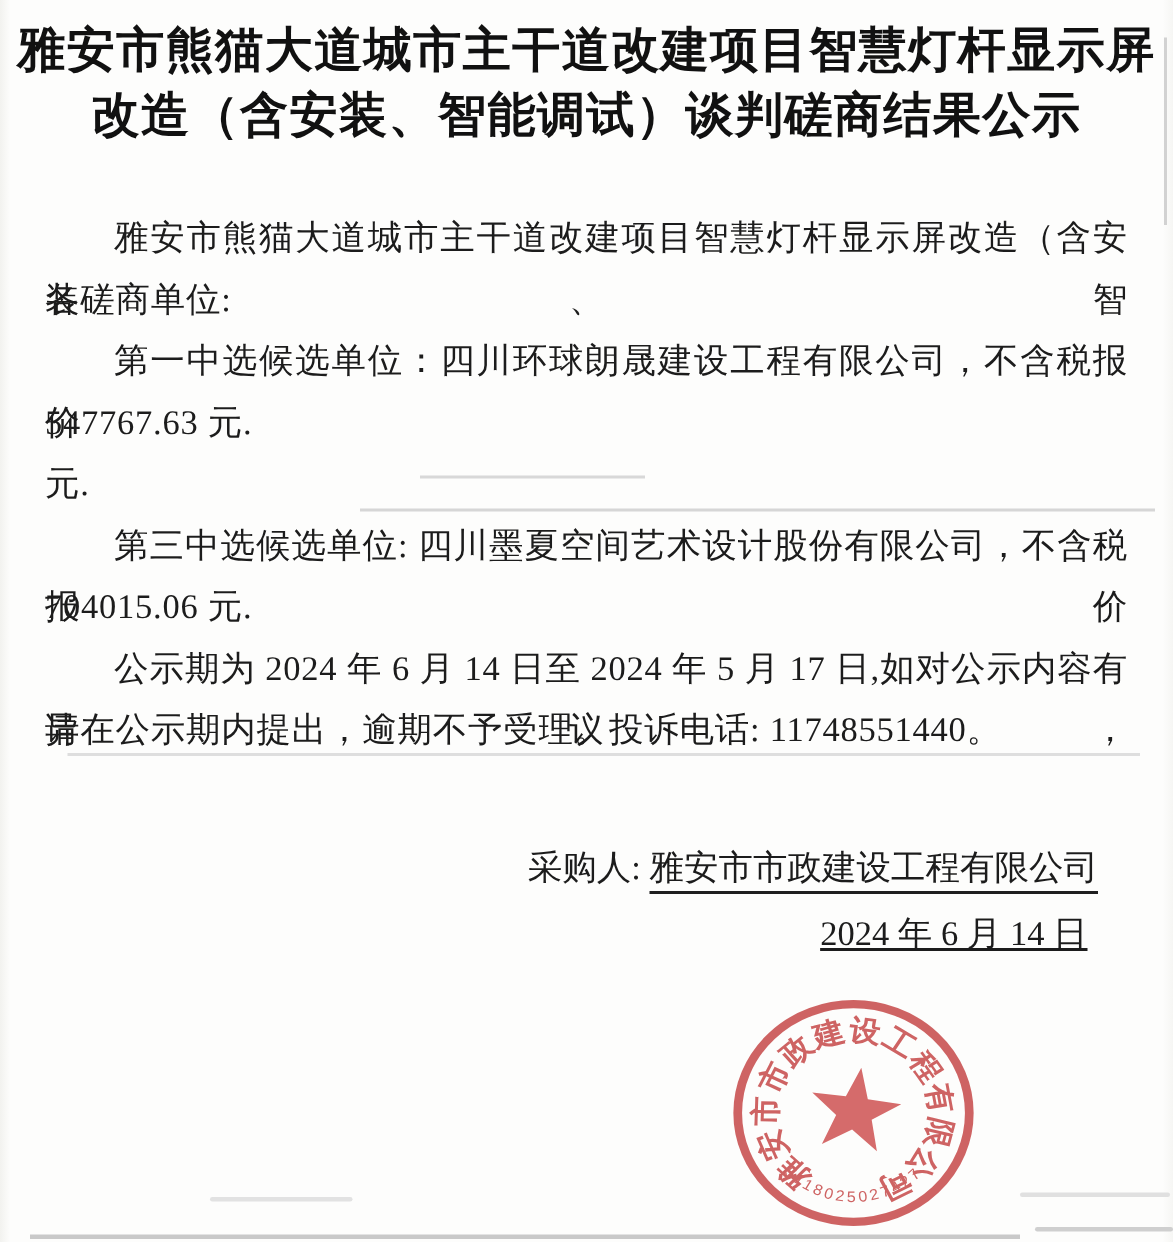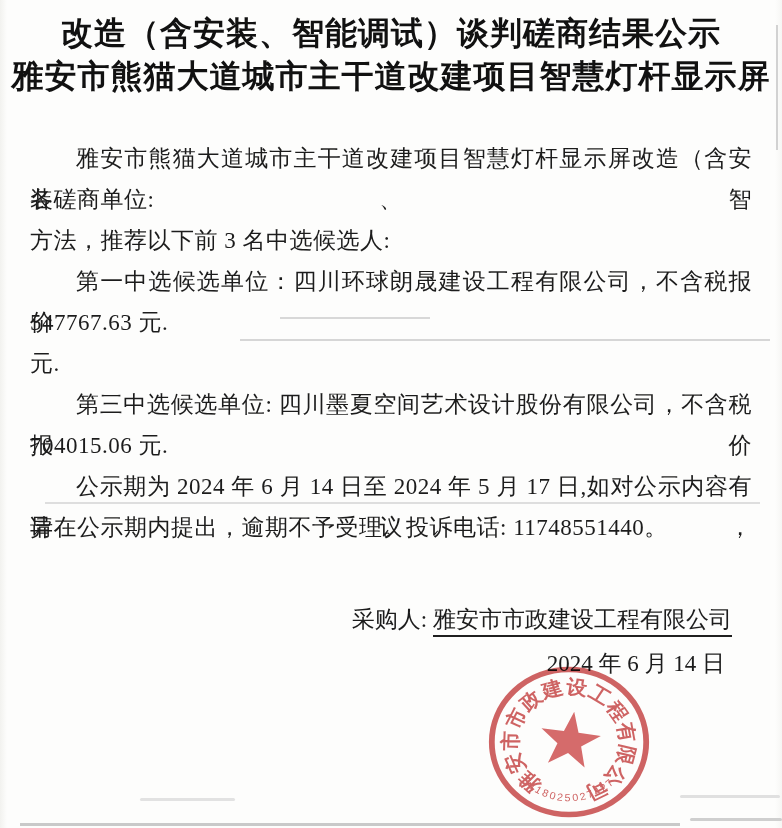--- a/index.html
+++ b/index.html
@@ -48,20 +48,21 @@
     line-height:44px;
     padding-right:50px;
   }
   .sig-company{
     border-bottom:2px solid #1f1f1f;
     padding-bottom:3px;
   }
   .sig-date{
     line-height:44px;
     padding-right:57px;
+    text-decoration:underline;
   }
   .seal{
     position:absolute;
     left:486px;top:664px;
     width:166px;height:156px;
     opacity:0.82;
     mix-blend-mode:multiply;
     pointer-events:none;
   }
   .seal text{
@@ -69,28 +70,27 @@
     fill:#c64242;
   }
   .artifact{position:absolute;pointer-events:none;}
 </style>
 </head>
 <body>
 
 <div class="page">
 
   <div class="title">
+    <div>雅安市熊猫大道城市主干道改建项目智慧灯杆显示屏</div>
     <div>改造（含安装、智能调试）谈判磋商结果公示</div>
-    <div>雅安市熊猫大道城市主干道改建项目智慧灯杆显示屏</div>
   </div>
 
   <div class="body-text">
     <div class="line indent full">雅安市熊猫大道城市主干道改建项目智慧灯杆显示屏改造（含安装、智</div>
     <div class="line">各磋商单位:</div>
-    <div class="line">方法，推荐以下前 3 名中选候选人:</div>
     <div class="line indent full">第一中选候选单位：四川环球朗晟建设工程有限公司，不含税报价</div>
     <div class="line">547767.63 元.</div>
     <div class="line">元.</div>
     <div class="line indent full">第三中选候选单位: 四川墨夏空间艺术设计股份有限公司，不含税报价</div>
     <div class="line">704015.06 元.</div>
     <div class="line indent full">公示期为 2024 年 6 月 14 日至 2024 年 5 月 17 日,如对公示内容有异议，</div>
     <div class="line">请在公示期内提出，逾期不予受理。投诉电话: 11748551440。</div>
   </div>
 
   <div class="signature">

